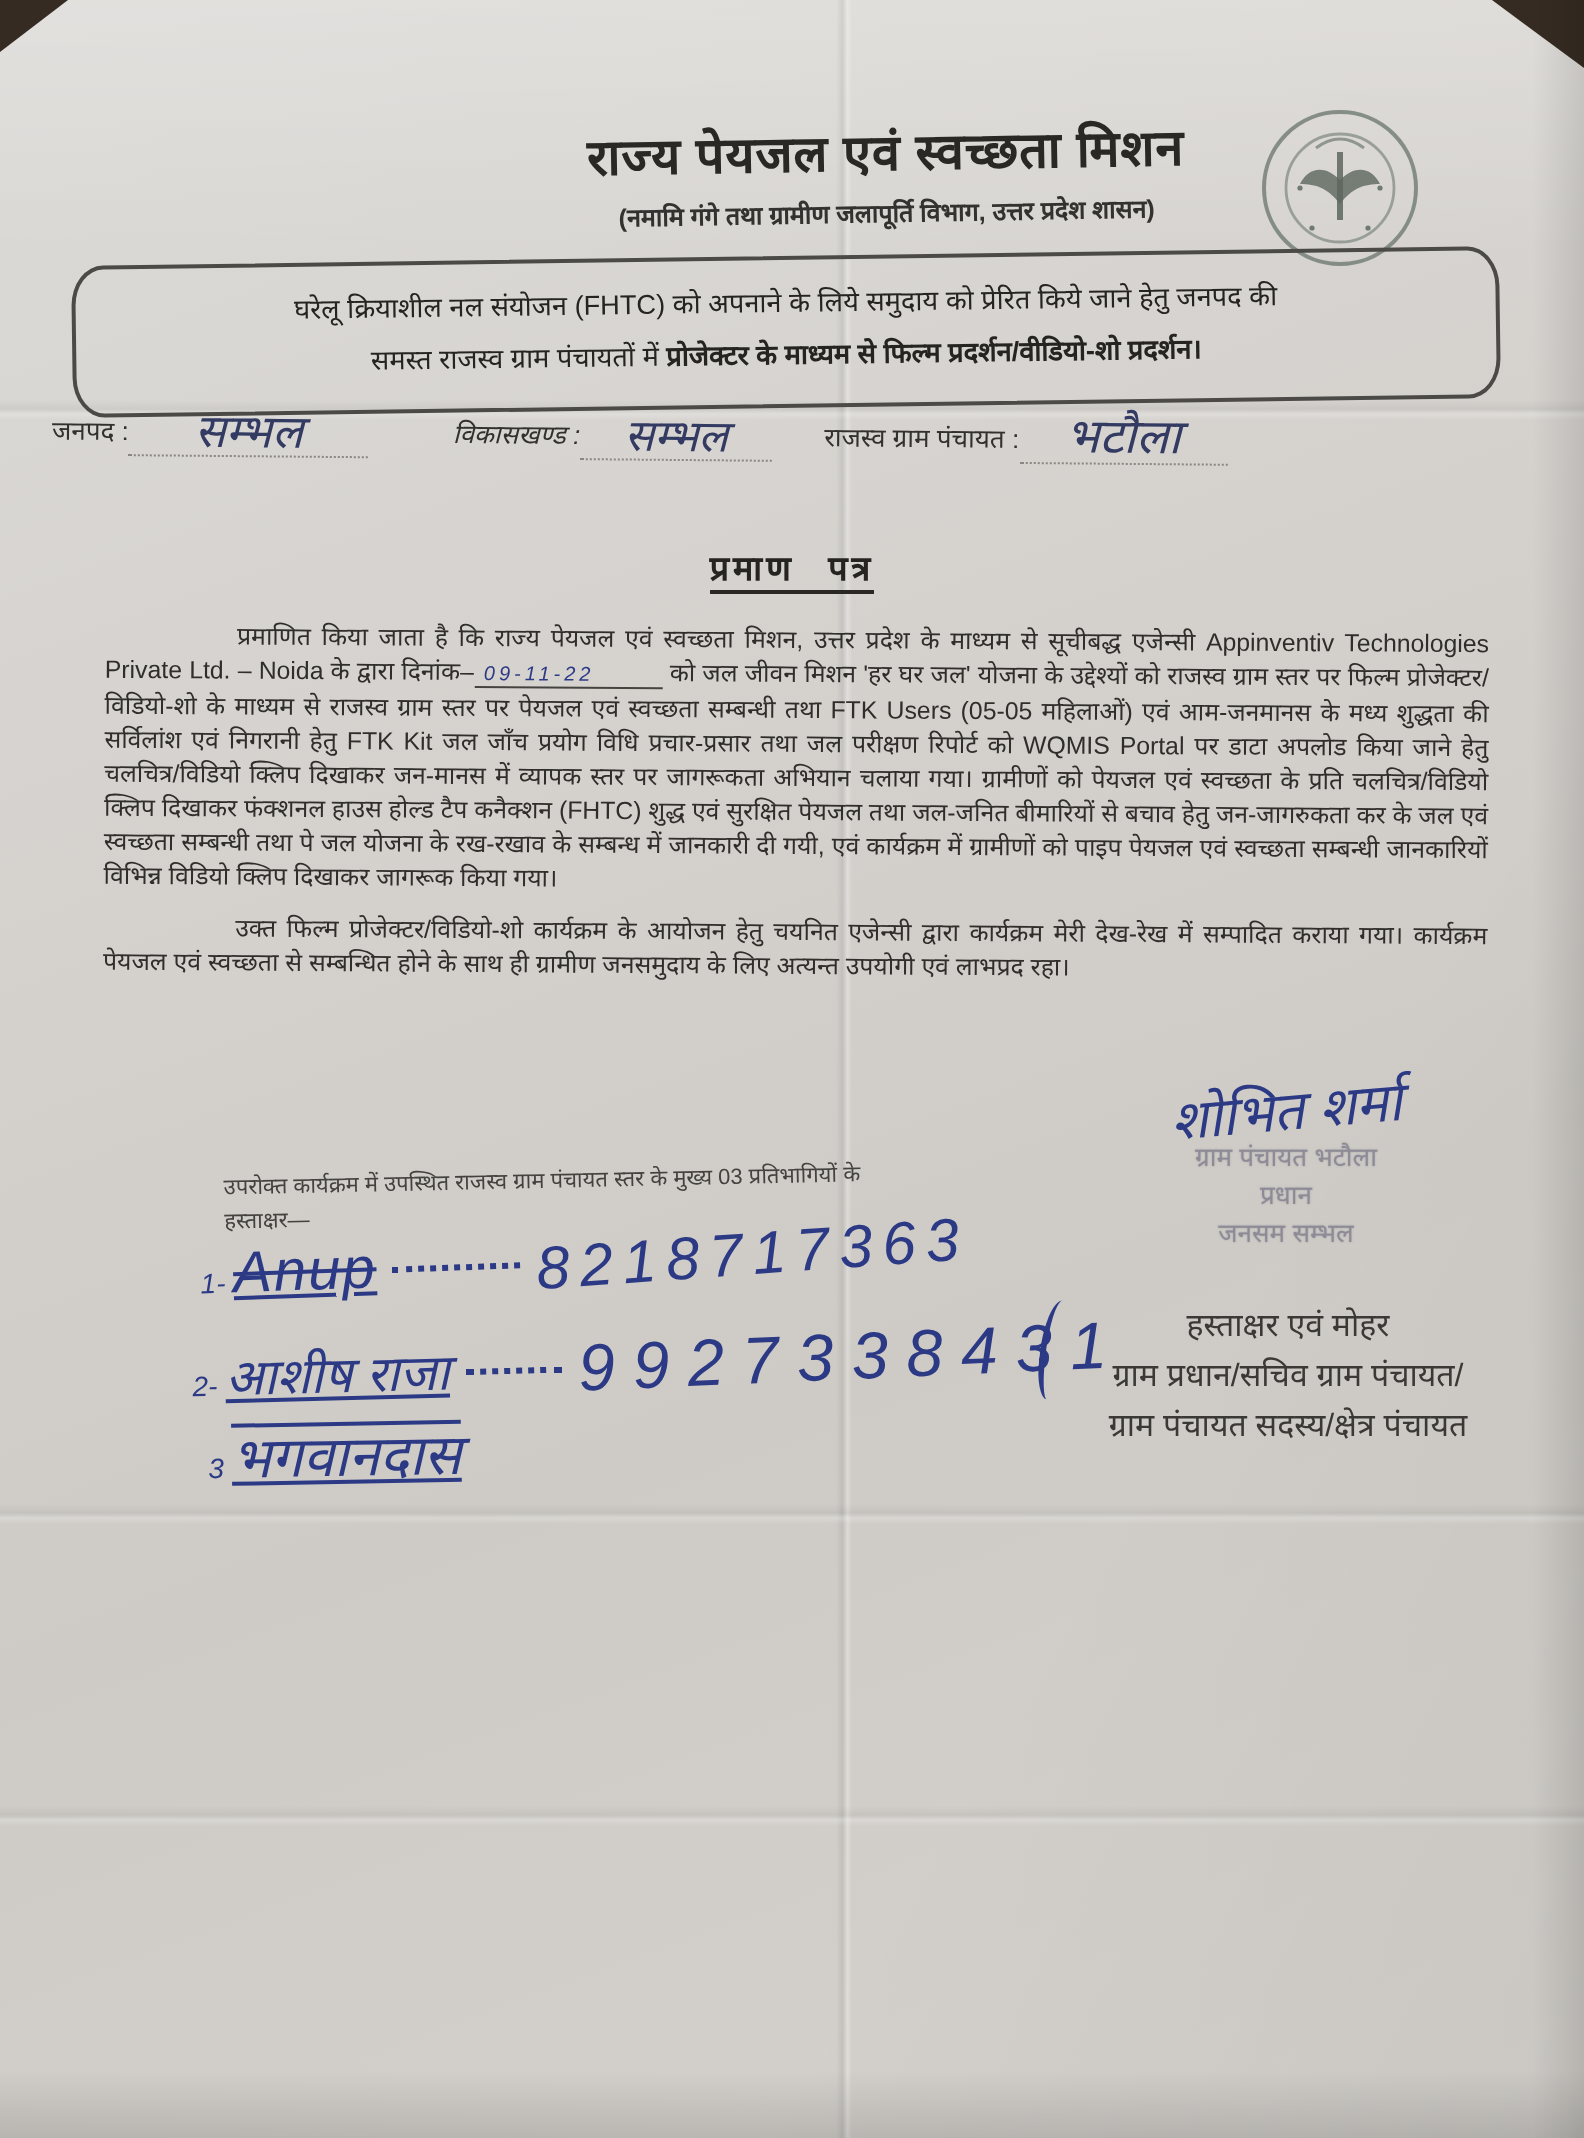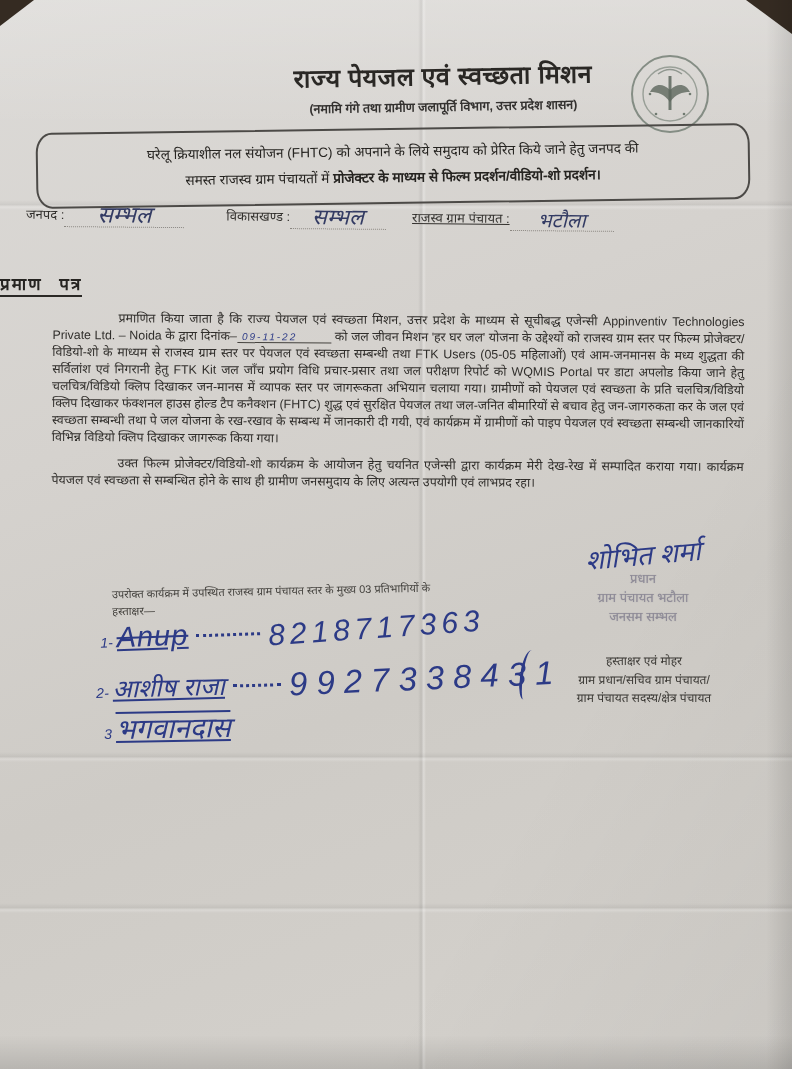--- a/index.html
+++ b/index.html
@@ -43,36 +43,36 @@
   .notice b{font-weight:bold;}
 
   
   .fields{left:26px;top:206px;width:744px;display:flex;align-items:flex-end;transform:rotate(0.5deg);font-size:13px;color:#33312e;}
   .fld-label{white-space:nowrap;padding-bottom:4px;}
   .fld-value{border-bottom:1px dotted #8a8680;text-align:center;line-height:1;}
   .hw{font-style:italic;color:#333b63;}
   .hw-blue{font-style:italic;color:#2c3a86;}
   .fv1{width:120px;font-size:23px;}
   .fv2{width:96px;font-size:22px;}
-  .fv3{width:104px;font-size:20px;}
+  .fv3{width:104px;font-size:24px;}
 
   
-  .cert-heading{left:0;top:272px;width:792px;text-align:left;}
+  .cert-heading{left:0;top:272px;width:792px;text-align:center;}
   .cert-heading span{font-size:17px;font-weight:bold;letter-spacing:2px;word-spacing:10px;
     border-bottom:2px solid #2a2825;padding-bottom:1px;color:#262421;}
   .bodytext{left:52px;top:312px;width:692px;transform:rotate(0.35deg);}
   .bodytext p{margin:0 0 9px;text-align:justify;font-size:12.4px;line-height:17px;color:#302e2b;}
   .indent{text-indent:66px;}
   .date-hw{font-size:10px;letter-spacing:2px;padding:0 34px 0 5px;border-bottom:1.2px solid #45433f;}
 
   
   .sig-pradhan{left:512px;top:536px;width:262px;text-align:center;font-size:27px;transform:rotate(-5deg);}
   .stamp{left:512px;top:570px;width:262px;text-align:center;font-size:13px;line-height:1.45;
     color:#8e8b97;text-shadow:0 0 1px rgba(142,139,151,.7);}
-  .designation{left:510px;top:652px;width:268px;text-align:center;font-size:12px;line-height:1.55;color:#3b3935;}
+  .designation{left:510px;top:652px;width:268px;text-align:center;font-size:16px;line-height:1.55;color:#3b3935;}
   .ink-stroke{left:520px;top:650px;width:12px;height:50px;border-left:3px solid #2c3a86;
     border-radius:60% 0 0 40%;transform:rotate(6deg);}
 
   
   .part-intro{left:112px;top:582px;width:410px;font-size:11px;line-height:1.5;color:#44423e;transform:rotate(-1.2deg);}
   .sig-row{display:flex;align-items:baseline;white-space:nowrap;}
   .row1{left:100px;top:614px;transform:rotate(-2deg);}
   .row2{left:96px;top:662px;transform:rotate(-1.5deg);}
   .row3{left:104px;top:708px;transform:rotate(-1deg);}
   .sig-num{font-size:14px;color:#2c3a86;margin-right:4px;font-style:italic;}
@@ -118,39 +118,39 @@
   </div>
 
   <div class="abs notice">
     <span>घरेलू क्रियाशील नल संयोजन (FHTC) को अपनाने के लिये समुदाय को प्रेरित किये जाने हेतु जनपद की</span><br>
     <span>समस्त राजस्व ग्राम पंचायतों में </span><b>प्रोजेक्टर के माध्यम से फिल्म प्रदर्शन/वीडियो-शो प्रदर्शन।</b>
   </div>
 
   <div class="abs fields">
     <span class="fld-label" style="">जनपद :</span>
     <span class="fld-value fv1 hw">सम्भल</span>
-    <span class="fld-label" style="margin-left:42px;">विकासखण्ड :</span>
+    <span class="fld-label" style="margin-left:42px;font-style:italic;">विकासखण्ड :</span>
     <span class="fld-value fv2 hw">सम्भल</span>
-    <span class="fld-label" style="margin-left:26px;text-decoration:underline;">राजस्व ग्राम पंचायत :</span>
+    <span class="fld-label" style="margin-left:26px;">राजस्व ग्राम पंचायत :</span>
     <span class="fld-value fv3 hw">भटौला</span>
   </div>
 
   <div class="abs cert-heading">
     <span>प्रमाण पत्र</span>
   </div>
 
   <div class="abs bodytext">
     <p class="indent"><span>प्रमाणित किया जाता है कि राज्य पेयजल एवं स्वच्छता मिशन, उत्तर प्रदेश के माध्यम से सूचीबद्ध एजेन्सी Appinventiv Technologies Private Ltd. – Noida के द्वारा दिनांक–</span><span class="hw-blue date-hw">09-11-22</span><span> को जल जीवन मिशन 'हर घर जल' योजना के उद्देश्यों को राजस्व ग्राम स्तर पर फिल्म प्रोजेक्टर/विडियो-शो के माध्यम से राजस्व ग्राम स्तर पर पेयजल एवं स्वच्छता सम्बन्धी तथा FTK Users (05-05 महिलाओं) एवं आम-जनमानस के मध्य शुद्धता की सर्विलांश एवं निगरानी हेतु FTK Kit जल जाँच प्रयोग विधि प्रचार-प्रसार तथा जल परीक्षण रिपोर्ट को WQMIS Portal पर डाटा अपलोड किया जाने हेतु चलचित्र/विडियो क्लिप दिखाकर जन-मानस में व्यापक स्तर पर जागरूकता अभियान चलाया गया। ग्रामीणों को पेयजल एवं स्वच्छता के प्रति चलचित्र/विडियो क्लिप दिखाकर फंक्शनल हाउस होल्ड टैप कनैक्शन (FHTC) शुद्ध एवं सुरक्षित पेयजल तथा जल-जनित बीमारियों से बचाव हेतु जन-जागरुकता कर के जल एवं स्वच्छता सम्बन्धी तथा पे जल योजना के रख-रखाव के सम्बन्ध में जानकारी दी गयी, एवं कार्यक्रम में ग्रामीणों को पाइप पेयजल एवं स्वच्छता सम्बन्धी जानकारियों विभिन्न विडियो क्लिप दिखाकर जागरूक किया गया।</span></p>
     <p class="indent">उक्त फिल्म प्रोजेक्टर/विडियो-शो कार्यक्रम के आयोजन हेतु चयनित एजेन्सी द्वारा कार्यक्रम मेरी देख-रेख में सम्पादित कराया गया। कार्यक्रम पेयजल एवं स्वच्छता से सम्बन्धित होने के साथ ही ग्रामीण जनसमुदाय के लिए अत्यन्त उपयोगी एवं लाभप्रद रहा।</p>
   </div>
 
   <div class="abs sig-pradhan hw-blue">शोभित शर्मा</div>
   <div class="abs stamp">
+    <div>ग्राम पंचायत भटौला</div>
     <div>प्रधान</div>
-    <div>ग्राम पंचायत भटौला</div>
     <div>जनसम सम्भल</div>
   </div>
   <div class="abs ink-stroke"></div>
   <div class="abs designation">
     <div>हस्ताक्षर एवं मोहर</div>
     <div>ग्राम प्रधान/सचिव ग्राम पंचायत/</div>
     <div>ग्राम पंचायत सदस्य/क्षेत्र पंचायत</div>
   </div>
 
   <div class="abs part-intro">

